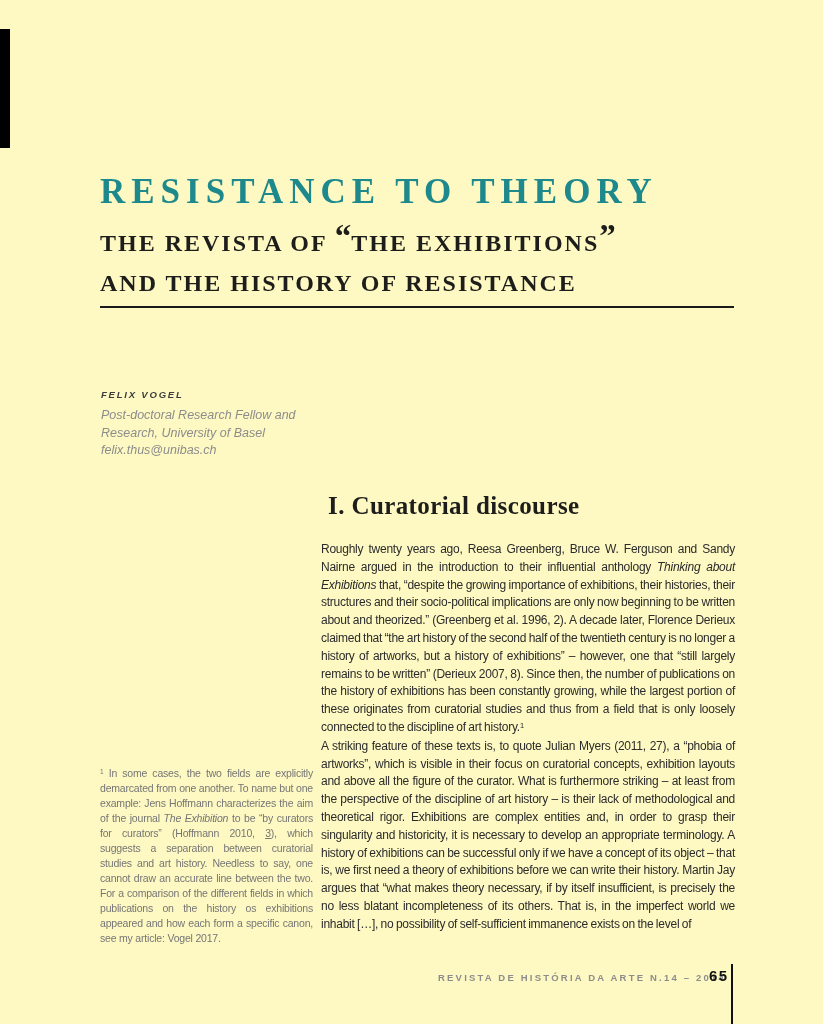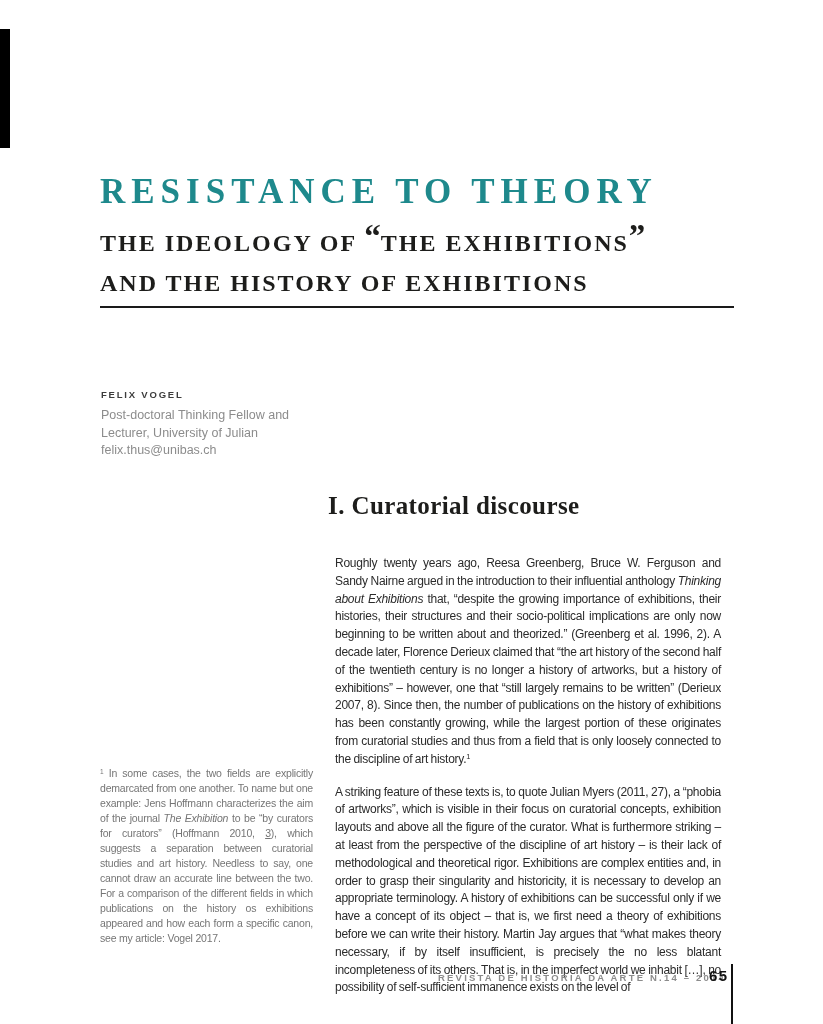--- a/index.html
+++ b/index.html
@@ -1,18 +1,18 @@
 <!DOCTYPE html>
 <html style="--accent-teal: #1e898c; --text-black: #1d1d1b; --body-gray: #2b2b2b; --muted-gray: #8c8c8c; --footnote-gray: #757575;"><head>
 <meta charset="utf-8">
 <style>
   html,body { margin:0; padding:0; background:#e8e8e8; }
   #page {
     position:relative; width:823px; height:1024px; margin:0 auto;
-    background:#ffffff; overflow:hidden;
+    background:#fef9c3; overflow:hidden;
     font-family:"Liberation Sans", sans-serif;
   }
   .edge-tab {
     position:absolute; left:0; top:29px; width:10px; height:119px;
     background:#000;
   }
   .title-block {
     position:absolute; left:100px; top:170px; width:640px;
     font-family:"Liberation Serif", serif; font-weight:bold; color:var(--text-black,#1d1d1b);
   }
@@ -20,37 +20,37 @@
     font-size:35px; line-height:44px; letter-spacing:6px;
     color:var(--accent-teal,#1e898c); white-space:nowrap;
   }
   .title-line2, .title-line3 {
     font-size:24px; line-height:40px; letter-spacing:2px; white-space:nowrap;
   }
   .bigquote { font-size:33px; letter-spacing:0; position:relative; top:2px; vertical-align:6px; }
   .divider-rule {
     position:absolute; left:100px; top:306px; width:634px; height:2px; background:#1a1a1a;
   }
-  .author-block { position:absolute; left:101px; top:389px; width:220px; }
+  .author-block { position:absolute; left:101px; top:389px; width:220px;font-style:italic; }
   .author-name {
     font-size:9.5px; font-weight:bold; letter-spacing:1.8px;
     color:#3c3c3c; margin-bottom:7px;
   }
   .author-line { font-size:12.5px; line-height:17.5px; color:var(--muted-gray,#8c8c8c); }
   .section-heading {
     position:absolute; left:328px; top:492px;
     font-family:"Liberation Serif", serif; font-weight:bold; font-size:25px;
     color:var(--text-black,#1d1d1b); letter-spacing:0.4px;
   }
   .body-col {
     position:absolute; left:320px; top:540px; width:416px;
     font-size:12px; line-height:17.8px; letter-spacing:-0.25px; word-spacing:-0.6px;
     color:var(--body-gray,#2b2b2b); text-align:justify;
   }
-  .body-col p { margin:15px; }
+  .body-col p { margin:1px; }
   .footnote-col {
     position:absolute; left:100px; top:766px; width:213px;
     font-size:10.5px; line-height:15px; letter-spacing:-0.2px;
     color:var(--footnote-gray,#757575); text-align:justify;
   }
   sup { font-size:0.62em; line-height:0; position:relative; top:-0.45em; vertical-align:baseline; }
   .u { text-decoration:underline; }
   .footer-journal {
     position:absolute; top:972px; right:97px;
     font-size:9.5px; font-weight:bold; letter-spacing:2.2px;
@@ -66,30 +66,30 @@
 </style>
 </head>
 <body>
 
 <div id="page">
 
   <div class="edge-tab"></div>
 
   <div class="title-block">
     <div class="title-line1">RESISTANCE TO THEORY</div>
-    <div class="title-line2"><span>THE IDEOLOGY OF </span><span class="bigquote">“</span><span>THE EXHIBITIONS</span><span class="bigquote">”</span></div>
-    <div class="title-line3">AND THE HISTORY OF EXHIBITIONS</div>
+    <div class="title-line2"><span>THE REVISTA OF </span><span class="bigquote">“</span><span>THE EXHIBITIONS</span><span class="bigquote">”</span></div>
+    <div class="title-line3">AND THE HISTORY OF RESISTANCE</div>
   </div>
 
   <div class="divider-rule"></div>
 
   <div class="author-block">
     <div class="author-name">FELIX VOGEL</div>
-    <div class="author-line">Post-doctoral Thinking Fellow and</div>
-    <div class="author-line">Lecturer, University of Julian</div>
+    <div class="author-line">Post-doctoral Research Fellow and</div>
+    <div class="author-line">Research, University of Basel</div>
     <div class="author-line">felix.thus@unibas.ch</div>
   </div>
 
   <div class="section-heading">I. Curatorial discourse</div>
 
   <div class="body-col">
     <p><span>Roughly twenty years ago, Reesa Greenberg, Bruce W. Ferguson and Sandy Nairne argued in the introduction to their influential anthology </span><span style="font-style: italic;">Thinking about Exhibitions</span><span> that, “despite the growing importance of exhibitions, their histories, their structures and their socio-political implications are only now beginning to be written about and theorized.” (Greenberg et al. 1996, 2). A decade later, Florence Derieux claimed that “the art history of the second half of the twentieth century is no longer a history of artworks, but a history of exhibitions” – however, one that “still largely remains to be written” (Derieux 2007, 8). Since then, the number of publications on the history of exhibitions has been constantly growing, while the largest portion of these originates from curatorial studies and thus from a field that is only loosely connected to the discipline of art history.</span><sup>1</sup></p>
     <p><span>A striking feature of these texts is, to quote Julian Myers (2011, 27), a “phobia of artworks”, which is visible in their focus on curatorial concepts, exhibition layouts and above all the figure of the curator. What is furthermore striking – at least from the perspective of the discipline of art history – is their lack of methodological and theoretical rigor. Exhibitions are complex entities and, in order to grasp their singularity and historicity, it is necessary to develop an appropriate terminology. A history of exhibitions can be successful only if we have a concept of its object – that is, we first need a theory of exhibitions before we can write their history. Martin Jay argues that “what makes theory necessary, if by itself insufficient, is precisely the no less blatant incompleteness of its others. That is, in the imperfect world we inhabit […], no possibility of self-sufficient immanence exists on the level of</span></p>
   </div>
 

